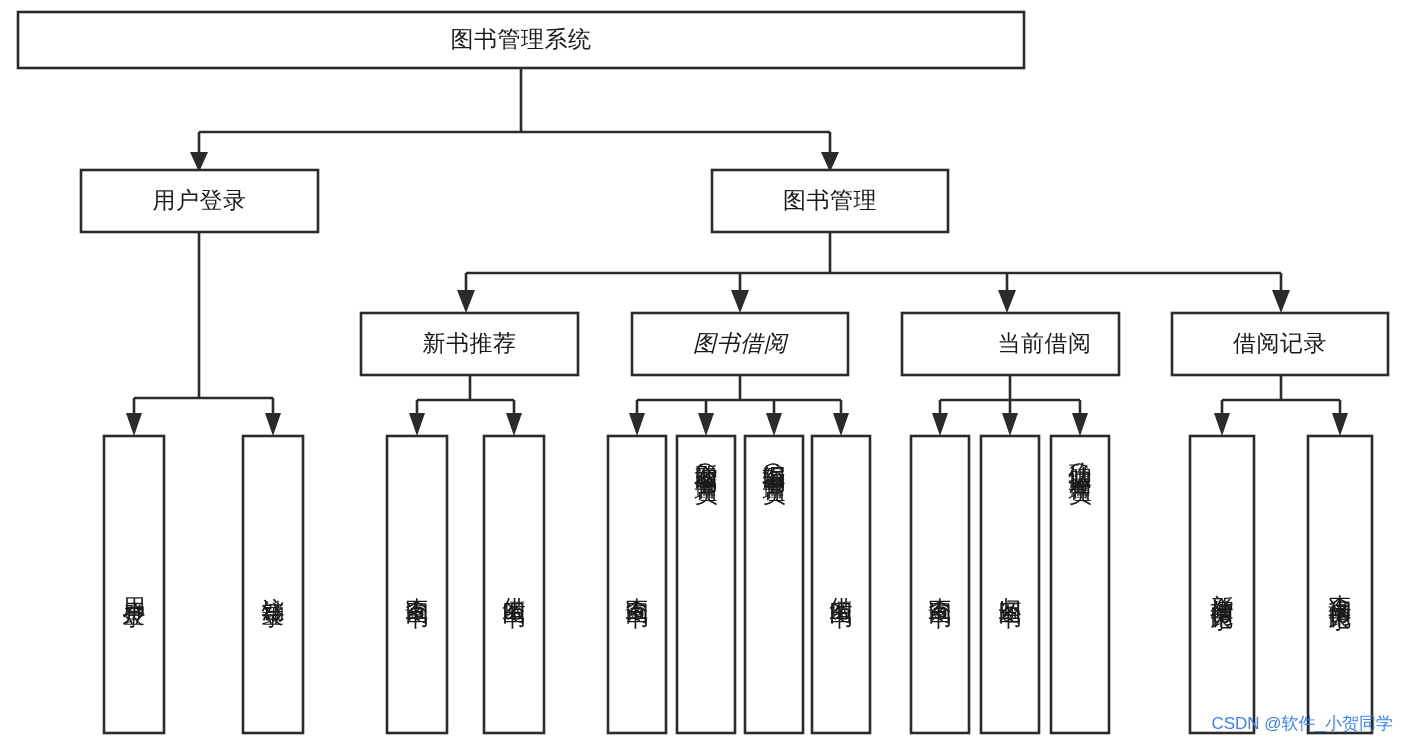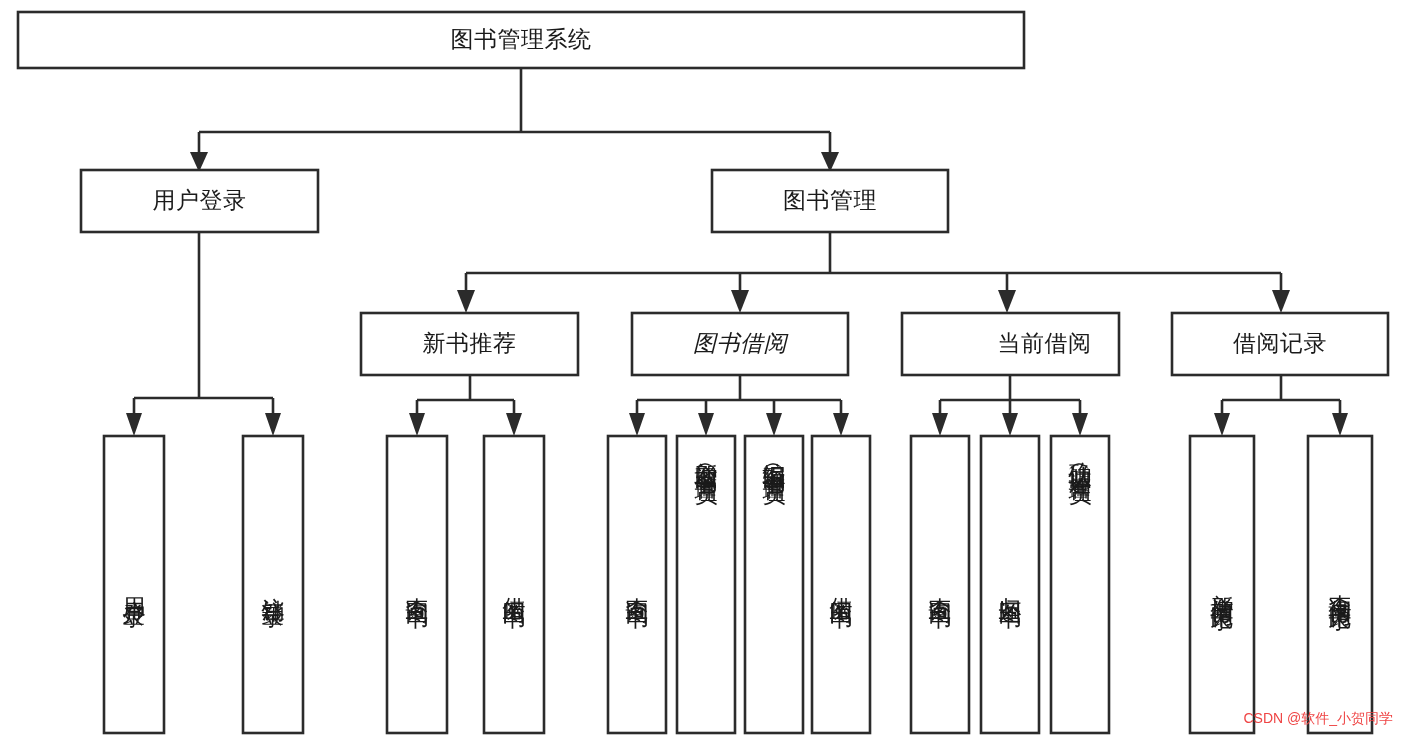--- a/index.html
+++ b/index.html
@@ -70,23 +70,23 @@
   .label-v .vtext {
     writing-mode: vertical-rl;
     text-orientation: upright;
     white-space: nowrap;
     letter-spacing: 3px;
     display: block;
   }
   .watermark {
     position: absolute;
     right: 12px;
-    bottom: 19px;
-    font-size: 14px;
-    color: #ef4444;
+    bottom: 12px;
+    font-size: 17px;
+    color: #3b82f6;
     white-space: nowrap;
     pointer-events: none;
     font-family: "Liberation Sans", "DejaVu Sans", sans-serif;
   }
 </style>
 </head>
 <body>
 
 <div id="diagram-root">
 

